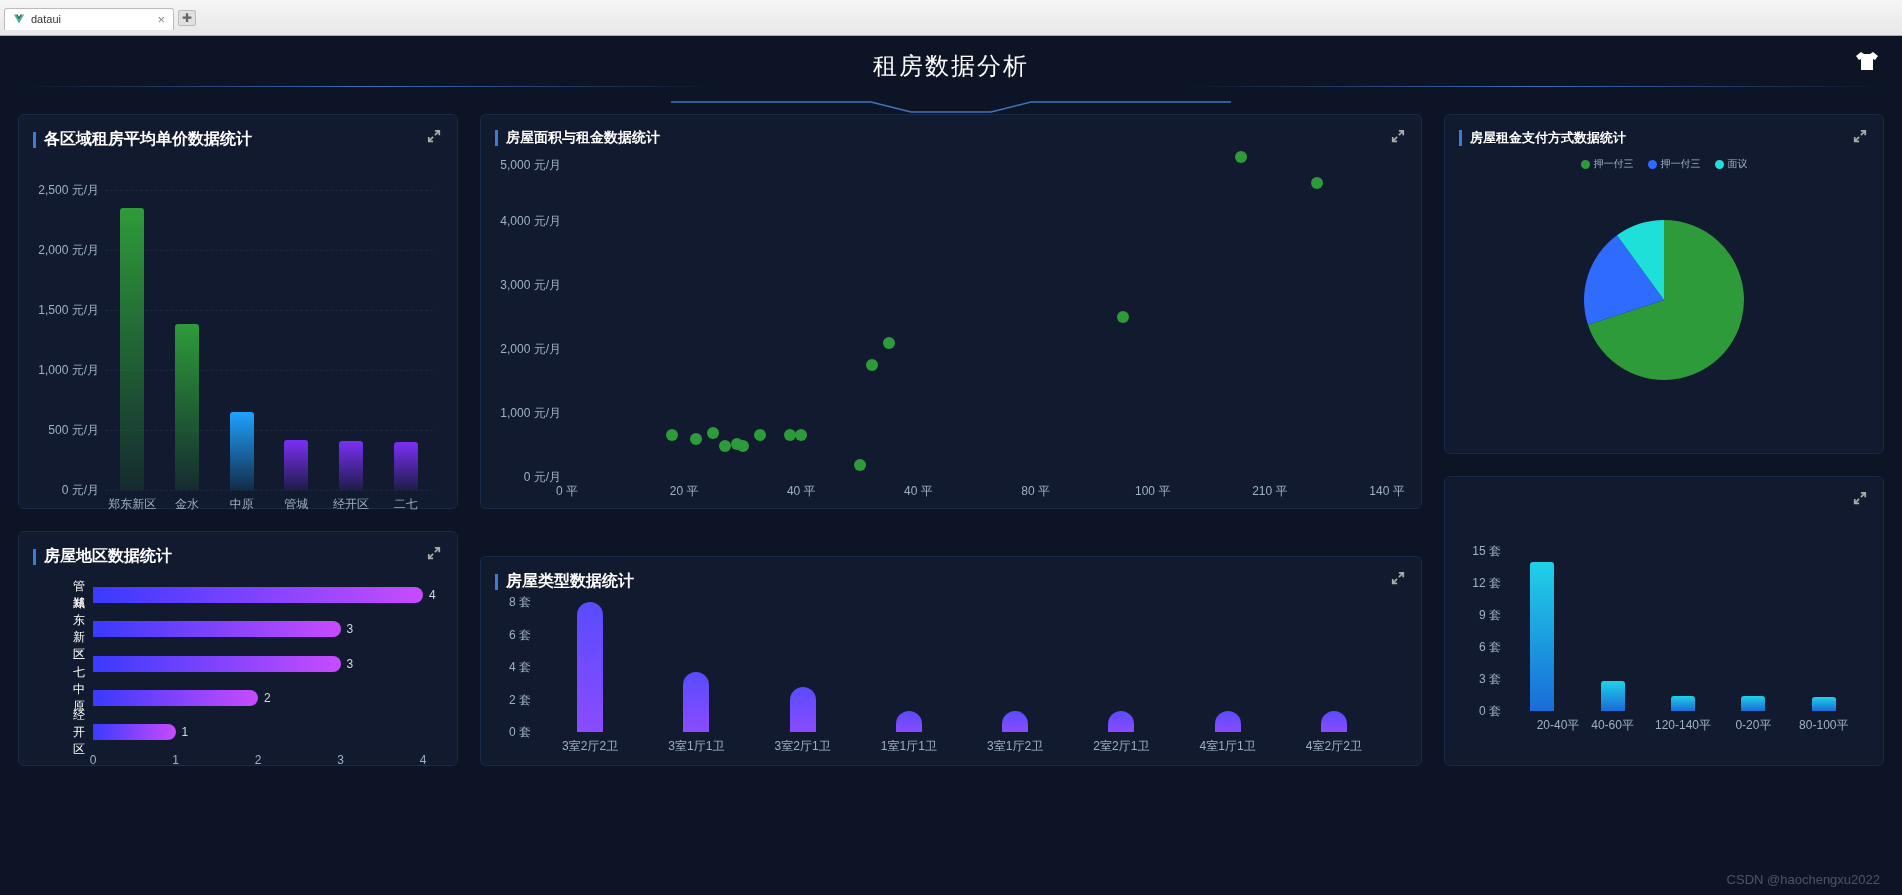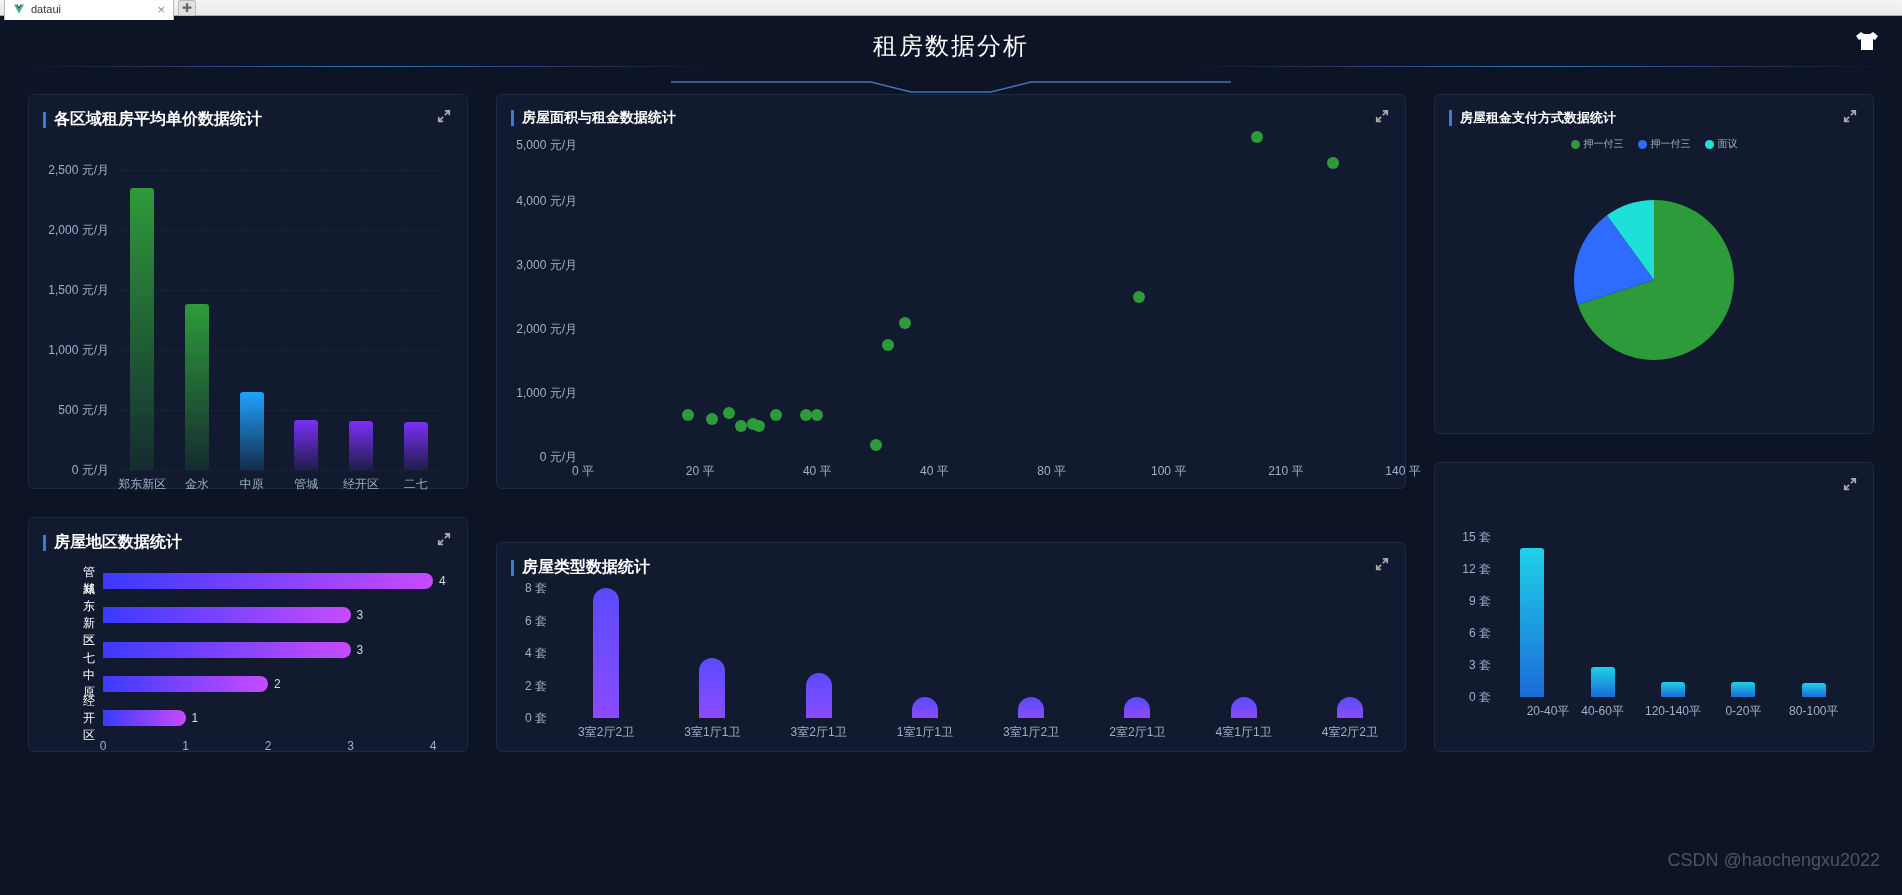--- a/index.html
+++ b/index.html
@@ -1,47 +1,47 @@
 <!DOCTYPE html>
 <html><head>
 <meta charset="utf-8">
 <style>
 *{box-sizing:border-box;margin:0;padding:0}
 body{background:#0c1426;font-family:"Microsoft YaHei",Arial,sans-serif;color:#cfd8e3;width:1902px}
-.browser-bar{background:linear-gradient(#f5f5f5,#e8e8e8);height:16px;display:flex;align-items:center;border-bottom:1px solid #aaa}
+.browser-bar{background:linear-gradient(#f5f5f5,#e8e8e8);height:36px;display:flex;align-items:center;border-bottom:1px solid #aaa}
 .tab{background:#fff;border:1px solid #bbb;border-bottom:none;border-radius:3px 3px 0 0;height:22px;margin-top:2px;margin-left:4px;width:170px;display:flex;align-items:center;padding:0 8px;font-size:11px;color:#333}
 .tab svg{width:12px;height:12px;margin-right:6px}
 .tab-close{margin-left:auto;color:#888;font-size:13px}
 .newtab{width:18px;height:16px;margin-left:4px;background:#e0e0e0;border:1px solid #bbb;border-radius:2px;display:flex;align-items:center;justify-content:center;color:#666;font-size:12px}
 .page{background:#0c1426;padding:0}
 .header{position:relative;height:60px}
 .title-wrap{position:absolute;left:50%;transform:translateX(-50%);top:14px;width:560px;text-align:center}
 .title{color:#fff;font-size:24px;letter-spacing:2px}
 .title-under{position:absolute;top:50px;left:50%;transform:translateX(-50%);width:100%;height:14px}
 .line-l,.line-r{position:absolute;top:50px;height:1px;background:linear-gradient(to right,rgba(70,120,200,0),rgba(70,120,200,.9),rgba(70,120,200,0))}
 .line-l{left:18px;width:700px}
 .line-r{right:18px;width:700px}
 .shirt{position:absolute;right:22px;top:14px}
-.grid{display:grid;grid-template-columns:440px 1fr 440px;gap:28px;padding:18px 28px 10px}
+.grid{display:grid;grid-template-columns:440px 1fr 440px;gap:22px;padding:18px 18px 10px}
 .panel{background:#111a2e;border:1px solid #1a2a48;border-radius:6px;padding:14px 14px 10px;position:relative}
 .p-title{color:#fff;font-size:16px;font-weight:600;margin-bottom:10px;display:flex;align-items:center}
 .p-title::before{content:"";display:inline-block;width:3px;height:16px;background:#3a7bd5;margin-right:8px}
 .expand{position:absolute;top:14px;right:16px;cursor:pointer}
 .expand svg{width:14px;height:14px;stroke:#aaa;fill:none;stroke-width:2}
 .chart{position:relative}
 .y-tick{position:absolute;right:100%;margin-right:6px;transform:translateY(-50%);white-space:nowrap;font-size:12px;color:#9fb1c9}
 .x-tick{position:absolute;top:100%;margin-top:6px;transform:translateX(-50%);white-space:nowrap;font-size:12px;color:#9fb1c9}
 .bar{position:absolute;bottom:0;border-radius:3px 3px 0 0}
 .hbar{position:absolute;left:0;height:16px;border-radius:0 8px 8px 0}
 .hbar-label{position:absolute;font-size:12px;color:#fff;transform:translateY(-50%)}
 .hbar-val{position:absolute;font-size:12px;color:#cfd8e3;transform:translateY(-50%)}
 .scatter-dot{position:absolute;width:12px;height:12px;border-radius:50%;background:#2e9b3a;transform:translate(-50%,50%)}
 .legend{display:flex;gap:14px;justify-content:center;font-size:10px;color:#9fb1c9;margin-bottom:4px}
 .ldot{display:inline-block;width:9px;height:9px;border-radius:50%;margin-right:4px;vertical-align:middle}
-.watermark{position:fixed;right:22px;bottom:24px;font-size:18px;color:rgba(200,200,200,.35)}
+.watermark{position:fixed;right:22px;bottom:8px;font-size:13px;color:rgba(200,200,200,.35)}
 .gridline{position:absolute;left:0;right:0;border-top:1px dashed rgba(120,140,170,.12)}
 </style>
 </head>
 <body>
 
 <div class="browser-bar">
   <div class="tab">
     <svg viewBox="0 0 24 24">
         <path fill="#41b883" d="M2 3h4l6 10L18 3h4L12 21z"></path>
         <path fill="#35495e" d="M6 3h3l3 5 3-5h3l-6 10z"></path>

